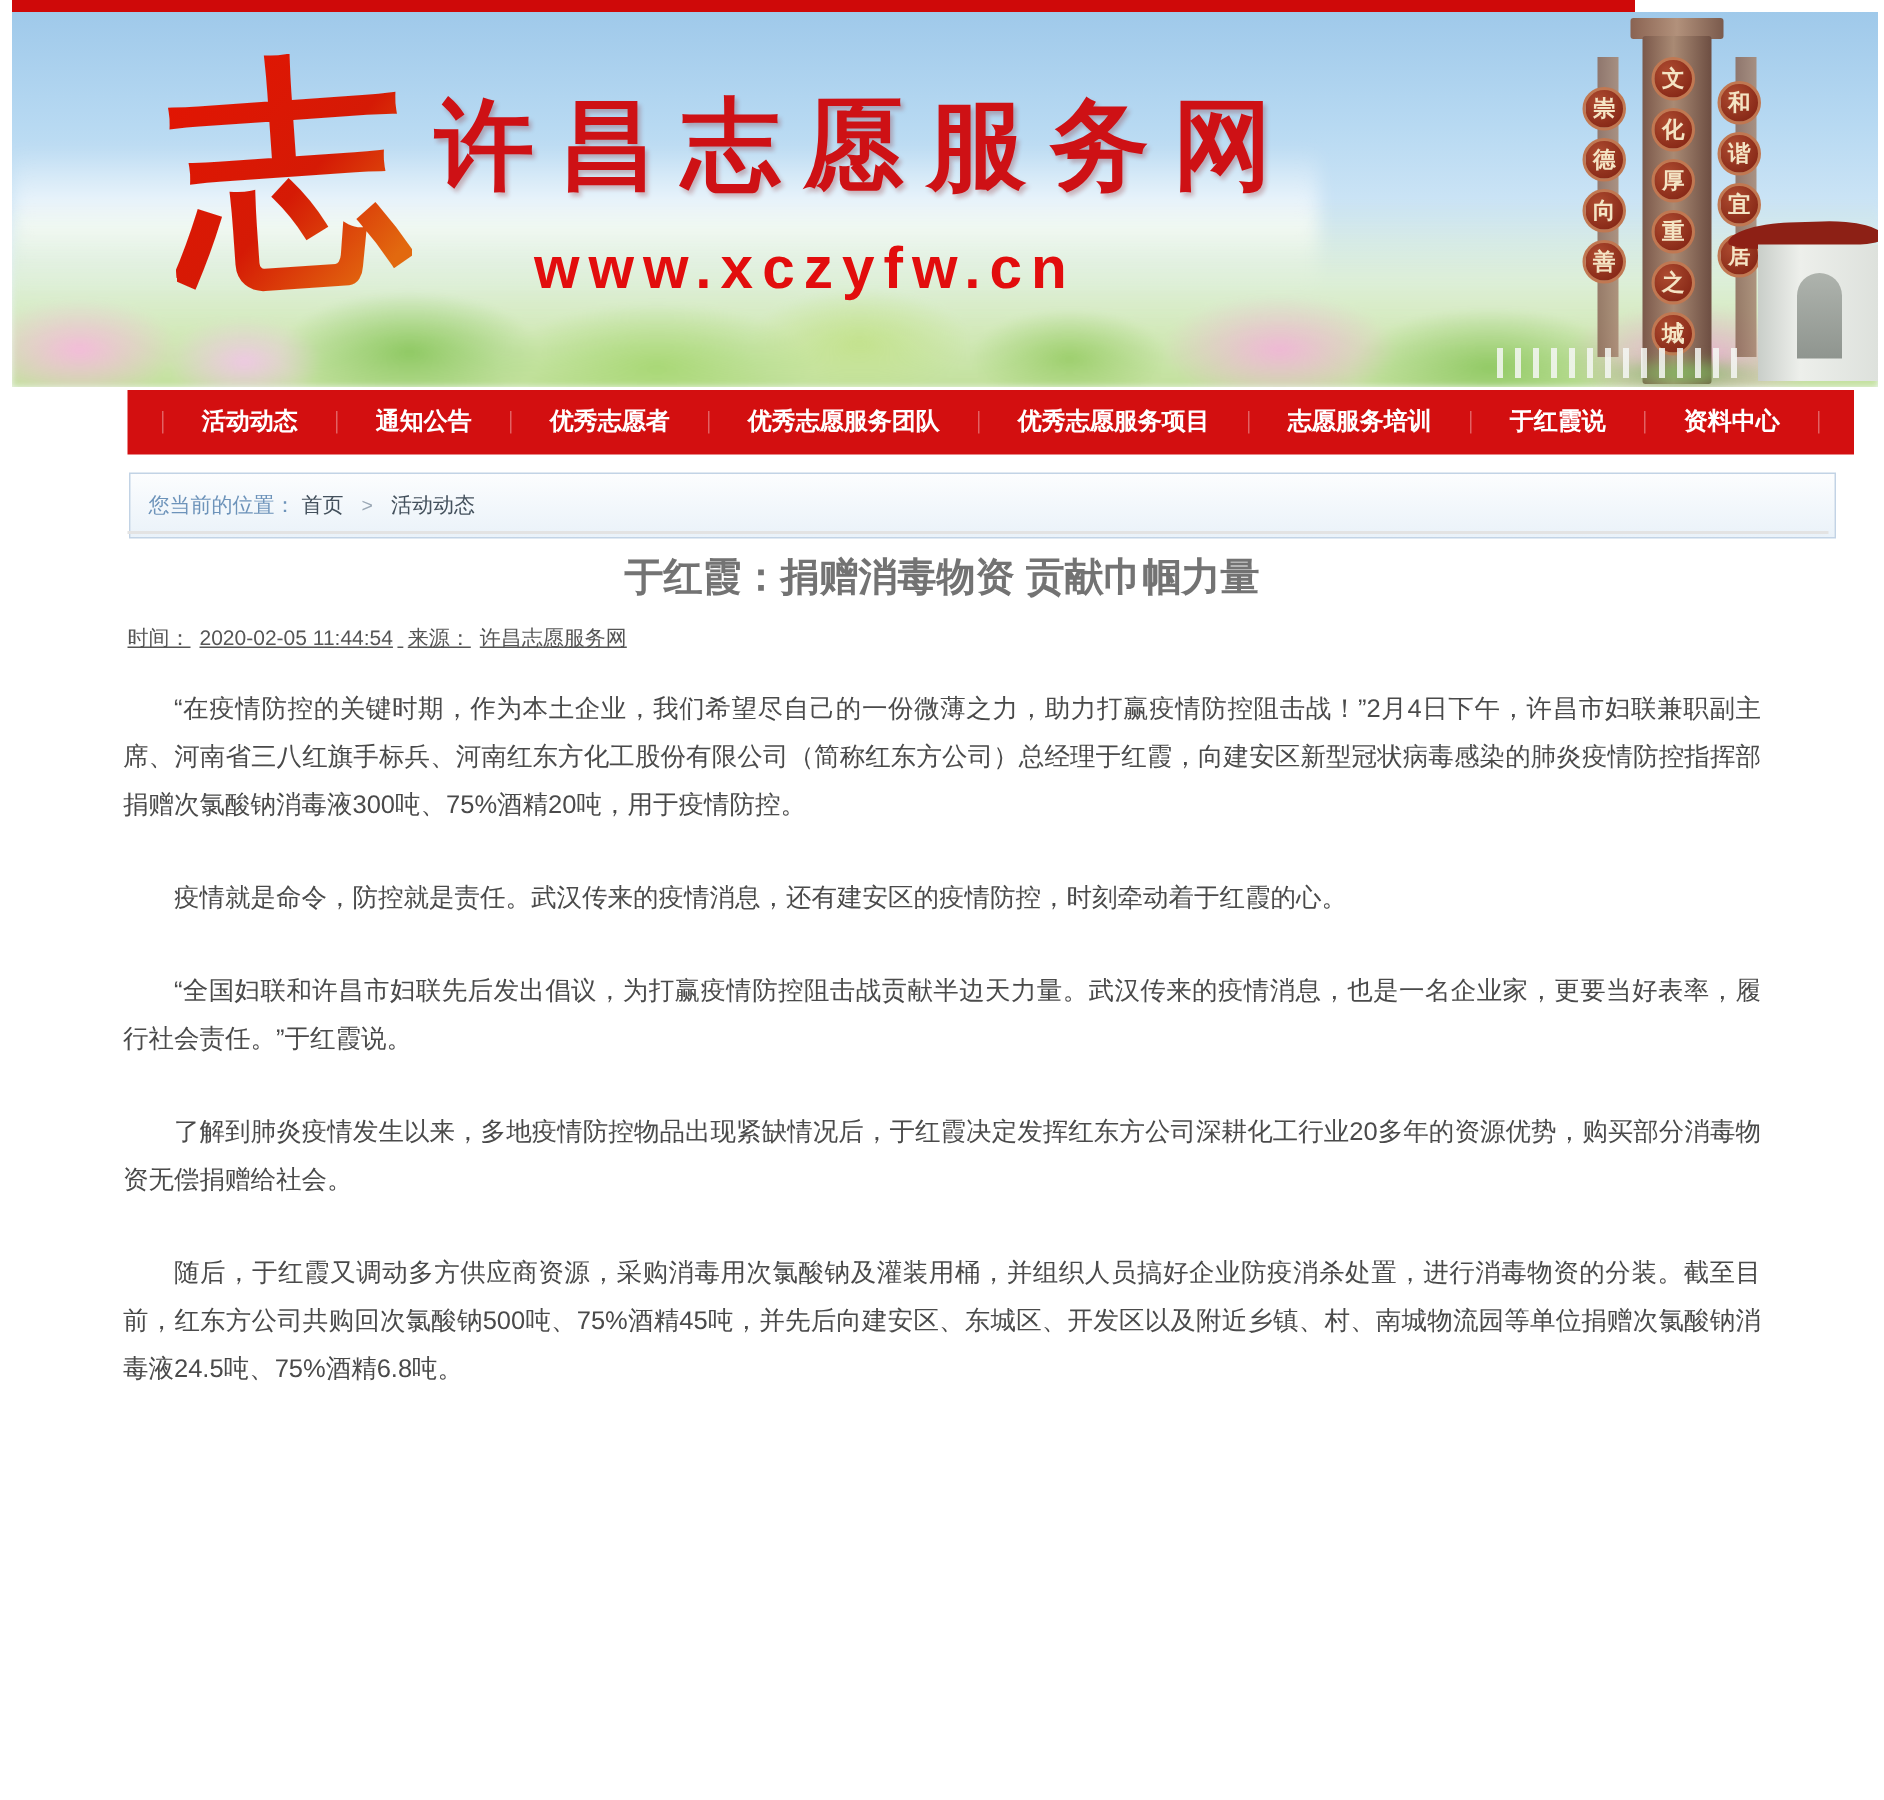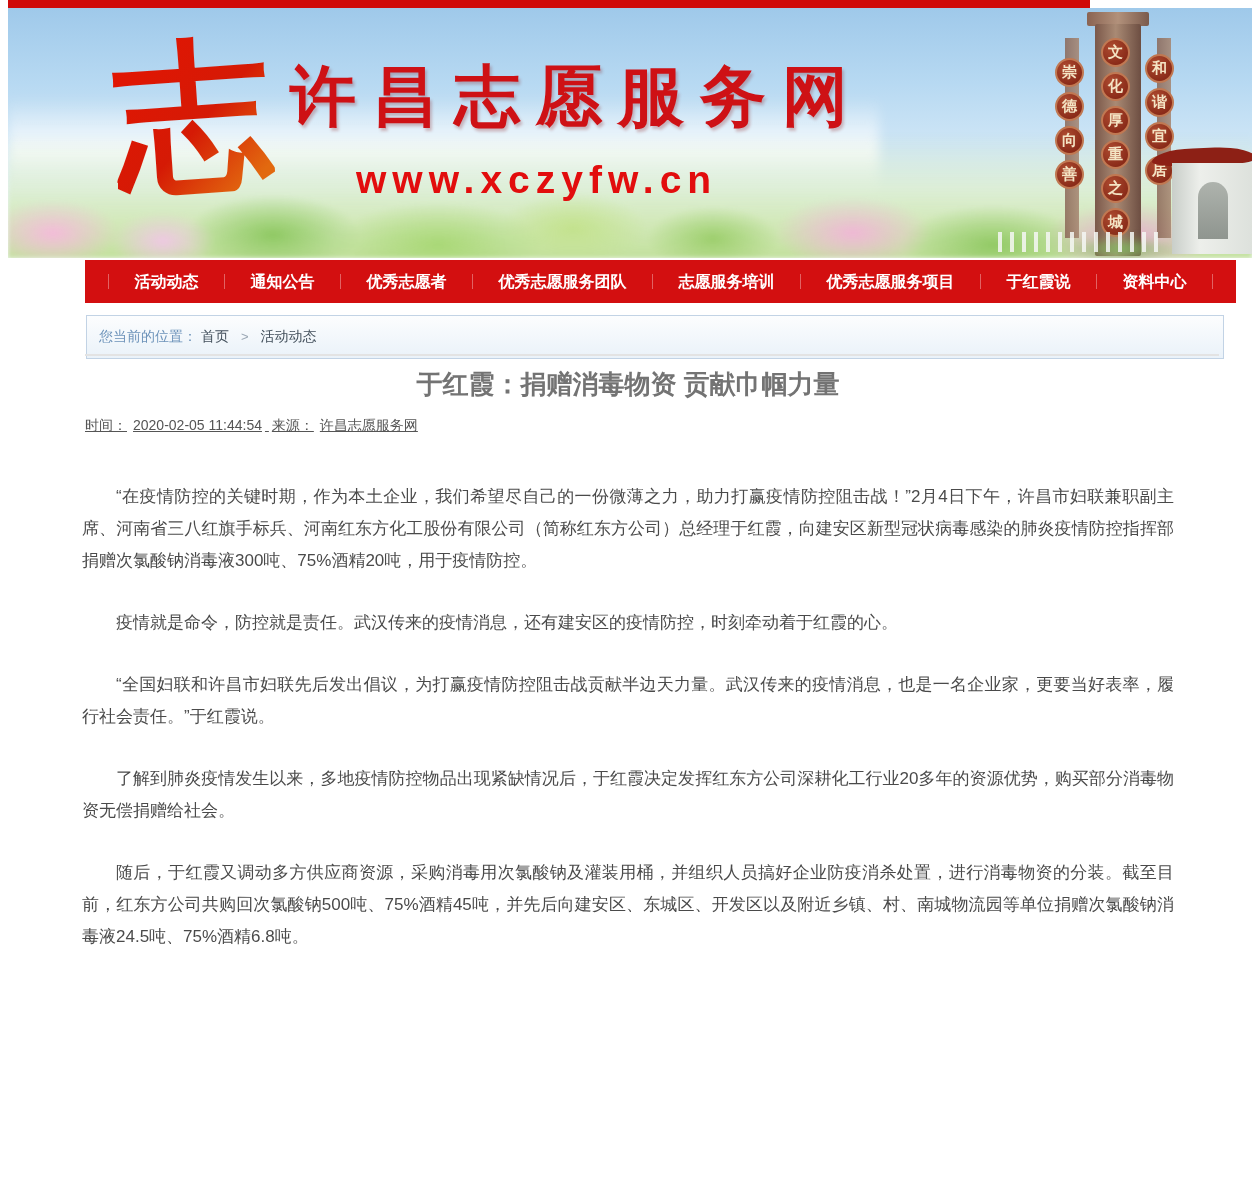--- a/index.html
+++ b/index.html
@@ -86,21 +86,21 @@
   .bc-link { color:#43505c; cursor:pointer; }
   .bc-sep { color:#9aa7b4; margin:0 12px; font-size:13px; }
 
   .divider { position:absolute; left:85px; top:354px; width:1134px; height:2px; background:#e3e3e3; }
 
   
   .article { position:absolute; left:82px; top:366px; width:1092px; }
   .article-title { text-align:center; font-size:26px; line-height:36px; font-weight:bold; color:#737373; }
   .article-meta { text-align:left; margin-top:15px; font-size:14px; color:#555555;text-decoration:underline; }
   .article-meta span { margin:0 3px; }
-  .article-body { margin-top:46px; }
+  .article-body { margin-top:22px; }
   .para { font-size:17px; line-height:32px; color:#4a4a4a; text-indent:2em; margin:0 0 30px 0;
           text-align:justify; }
 </style>
 </head>
 <body>
 
 <div class="page">
 
   <div class="top-strip"></div>
 
@@ -147,22 +147,22 @@
       <div class="arch"></div>
     </div>
   </div>
 
   <div class="nav" id="nav-list">
       <div class="nav-item">网站首页</div>
       <div class="nav-item">活动动态</div>
       <div class="nav-item">通知公告</div>
       <div class="nav-item">优秀志愿者</div>
       <div class="nav-item">优秀志愿服务团队</div>
+      <div class="nav-item">优秀志愿服务项目</div>
       <div class="nav-item">志愿服务培训</div>
-      <div class="nav-item">优秀志愿服务项目</div>
       <div class="nav-item">于红霞说</div>
       <div class="nav-item">资料中心</div>
       <div class="nav-item">关于我们</div>
     </div>
 
   <div class="breadcrumb">
     <span class="bc-label">您当前的位置：</span>
     <span id="breadcrumb-items"><span class="bc-link">首页</span><span class="bc-sep">&gt;</span><span class="bc-link">活动动态</span></span>
   </div>
 

